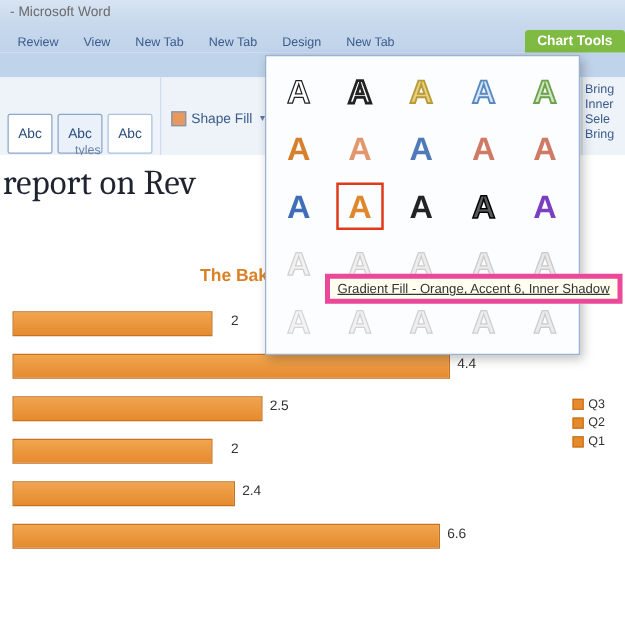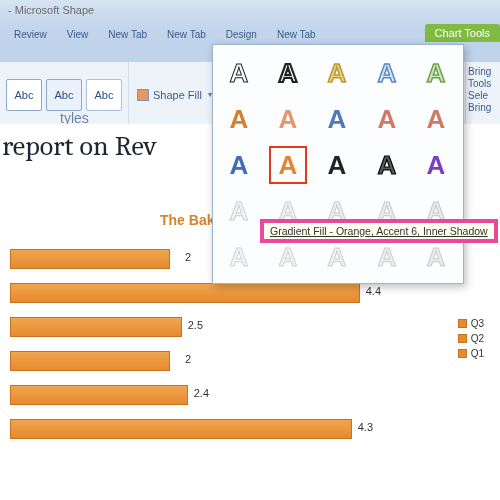--- a/index.html
+++ b/index.html
@@ -6,36 +6,36 @@
   body { font-family: "Segoe UI", Tahoma, sans-serif; font-size: 11px; background: #fff; overflow: hidden; width: 500px; height: 500px; position: relative; }
 
   
   .titlebar { height: 20px; background: linear-gradient(#d7e4f2, #c7d8ec); display: flex; align-items: center; padding-left: 4px; color: #3b3b3b; font-size: 11px; }
   .titlebar .doc { color: #404040; }
   .titlebar .app { color: #6a6a6a; margin-left: 4px; }
 
   
   .ribbontabs { height: 22px; display: flex; align-items: flex-end; background: linear-gradient(#c7d8ec, #bfd3ea); padding-left: 4px; }
   .ribbontabs .tab { padding: 3px 10px 2px 10px; color: #3b5b8c; font-size: 10px; cursor: pointer; }
-  .ribbontabs .chart-tools { background: #7fba42; color: #fff; border-radius: 3px 3px 0 0; padding: 3px 10px; margin-left: auto; margin-right: 0; }
+  .ribbontabs .chart-tools { background: #7fba42; color: #fff; border-radius: 3px 3px 0 0; padding: 3px 10px; margin-left: auto; margin-right: 0; font-weight: bold; }
   .ribbontabs .tab.active { background: #f4f7fb; border-radius: 3px 3px 0 0; }
 
   
   .ribbon { height: 66px; background: #eef3f9; border-bottom: 1px solid #b8c6d9; display: flex; }
   .shape-styles { display: flex; align-items: center; padding: 4px 6px; gap: 4px; border-right: 1px solid #d1dced; }
   .shape-box { width: 36px; height: 32px; border: 1px solid #8aa7cc; background: #fff; display: flex; align-items: center; justify-content: center; font-size: 11px; color: #2a4d7f; border-radius: 2px; }
   .shape-box.alt1 { background: #eaf1fa; }
   .shape-box.alt2 { background: #fff; border-color: #a9c1df; }
   .shape-menu { padding: 4px 6px; border-right: 4px solid #4d7c0f; display: flex; flex-direction: row; justify-content: center; gap: 2px; font-size: 11px; color: #3b5b8c; }
   .shape-menu .item { display: flex; align-items: center; gap: 4px; cursor: pointer; padding: 1px 2px; }
   .mini-swatch { width: 12px; height: 12px; border: 1px solid #7a96bb; background: #e8985a; display:inline-block; }
   .mini-swatch.outline { background: #fff; border: 1px solid #2a4d7f; }
   .mini-swatch.fx { background: linear-gradient(#dfe9f5,#b7cce6); }
   .dropdown-arrow { font-size: 8px; color: #5b7aa6; margin-left: 2px; }
-  .group-label { position: absolute; bottom: 1px; left: 60px; font-size: 14px; color: #6b84a6; }
+  .group-label { position: absolute; bottom: 1px; left: 60px; font-size: 10px; color: #6b84a6; }
 
   
   .right-stub { margin-left: auto; width: 35px; border-left: 1px solid #d1dced; padding: 4px 2px; font-size: 10px; color: #3b5b8c; display:flex; flex-direction:column; gap:1px;}
   .right-stub div { white-space: nowrap; overflow: hidden; }
 
   
   .ruler { height: 16px; background: #f7f9fc; border-bottom: 1px solid #c9d6e8; position: relative; }
   .ruler::before { content:""; position:absolute; left:0; right:0; top:7px; border-top:1px solid #c9d6e8; }
 
   
@@ -44,21 +44,21 @@
 
   .chart-title { color: #d98227; font-weight: bold; font-size: 14px; margin: 50px 0 18px 200px; }
 
   
   .chart { padding-left: 50px; }
   .bar-row { display: flex; align-items: center; height: 26px; margin-bottom: 8px; }
   .bar { height: 20px; background: linear-gradient(#f0a54f, #e68a2e); border: 1px solid #c9721d; position: relative; }
   .bar .val { position: absolute; right: -22px; top: 1px; font-size: 11px; color: #333; }
   .bar.b1 { width: 160px; }
   .bar.b2 { width: 350px; }
-  .bar.b3 { width: 172px; }
+  .bar.b3 { width: 200px; }
   .bar.b4 { width: 160px; }
   .bar.b5 { width: 178px; }
   .bar.b6 { width: 342px; }
 
   .legend { position: absolute; right: 16px; top: 318px; font-size: 10px; color: #333; }
   .legend div { display: flex; align-items: center; gap: 4px; margin-bottom: 4px; }
   .legend .sw { width: 9px; height: 9px; background: #e68a2e; border:1px solid #c9721d; }
 
   
   .wordart-popup { position: absolute; left: 212px; top: 44px; width: 252px; background: #fbfdff; border: 1px solid #9bb2d1; box-shadow: 2px 3px 8px rgba(0,0,0,.25); padding: 10px 8px 8px 8px; z-index: 50; }
@@ -67,40 +67,40 @@
   .wa-cell.selected { outline: 2px solid #e03a1a; outline-offset: -1px; }
   .wa-cell svg { width: 30px; height: 30px; }
 
   
   .tooltip { position: absolute; left: 260px; top: 219px; background: #fffff0; border: 4px solid #ec4899; padding: 2px 6px; font-size: 10.5px; color: #333; z-index: 60; white-space: nowrap; text-decoration: underline; }
 </style>
 </head>
 <body>
 
 <div class="titlebar">
-  <span class="app">- Microsoft Shape</span>
+  <span class="app">- Microsoft Word</span>
 </div>
 
 <div class="ribbontabs">
   <div class="tab">Review</div>
   <div class="tab">View</div>
   <div class="tab">New Tab</div>
   <div class="tab">New Tab</div>
   <div class="tab">Design</div>
   <div class="tab">New Tab</div>
   <div class="chart-tools">Chart Tools</div>
 </div>
 <div class="ribbontabs" style="height:20px; background:#bfd3ea; padding-left:300px;">
   <div class="tab">Design</div>
   <div class="tab">Layout</div>
   <div class="tab active">Format</div>
 </div>
 
 <div class="ribbon">
-  <div class="shape-styles" style="position:relative;">
+  <div class="shape-styles" style="position:relative;align-items:flex-end;">
     <div class="shape-box">Abc</div>
     <div class="shape-box alt1">Abc</div>
     <div class="shape-box alt2">Abc</div>
     <span class="group-label">tyles</span>
   </div>
   <div class="shape-menu">
     <div class="item">
       <span class="mini-swatch"></span>
       <span>Shape Fill</span>
       <span class="dropdown-arrow">▾</span>
@@ -111,21 +111,21 @@
       <span class="dropdown-arrow">▾</span>
     </div>
     <div class="item">
       <span class="mini-swatch fx"></span>
       <span>Shape Effects</span>
       <span class="dropdown-arrow">▾</span>
     </div>
   </div>
   <div class="right-stub">
     <div>Bring</div>
-    <div>Tools</div>
+    <div>Inner</div>
     <div>Sele</div>
     <div>Bring</div>
   </div>
 </div>
 
 <div class="ruler"></div>
 
 <div class="doc-area">
   <div class="doc-title">ual report on Rev</div>
   <div class="chart-title">The Bake</div>
@@ -151,21 +151,21 @@
           <span class="val">2</span>
         </div>
       </div>
     <div class="bar-row">
         <div class="bar b5">
           <span class="val">2.4</span>
         </div>
       </div>
     <div class="bar-row">
         <div class="bar b6">
-          <span class="val">4.3</span>
+          <span class="val">6.6</span>
         </div>
       </div>
   </div>
 </div>
 
 <div class="legend">
   <div>
       <span class="sw"></span>
       <span>Q3</span>
     </div>

